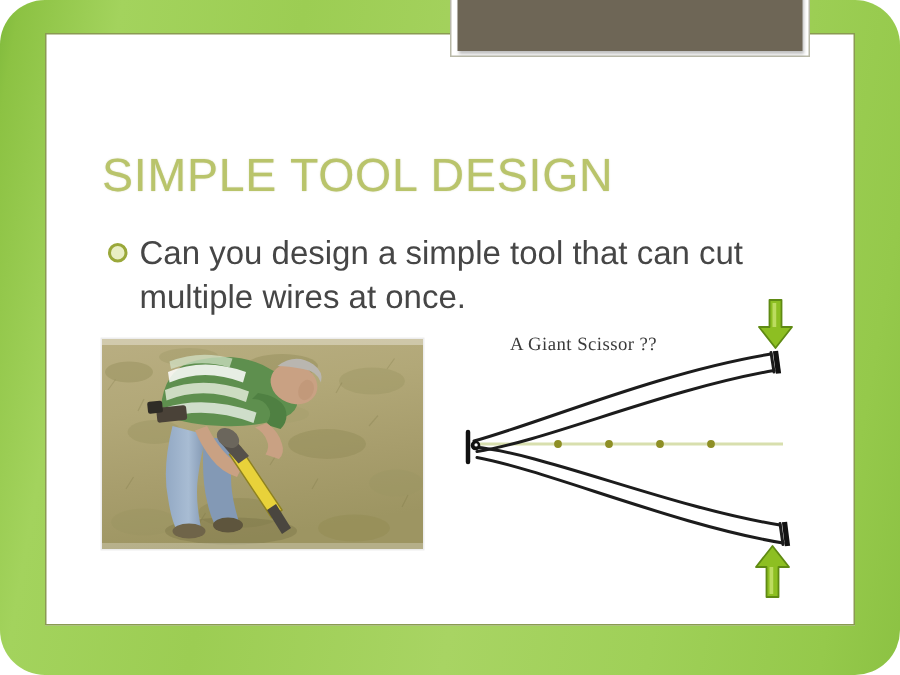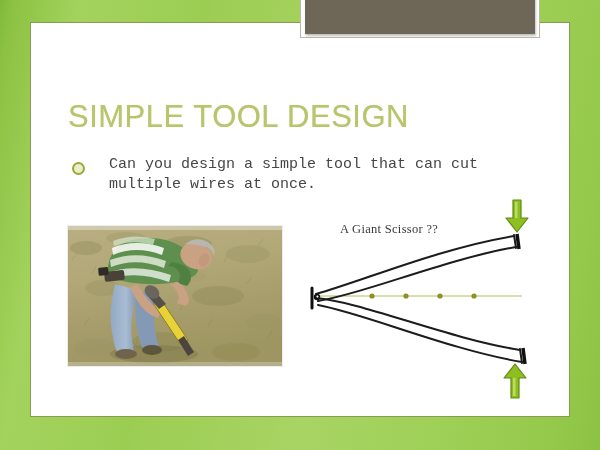--- a/index.html
+++ b/index.html
@@ -18,20 +18,21 @@
     overflow: hidden;
     background: linear-gradient(100deg,
                 #7fb93c 0%,
                 #8cc243 2%,
                 #a3d35d 12%,
                 #9ccd53 30%,
                 #a8d463 55%,
                 #9fd058 75%,
                 #95c94b 92%,
                 #8cc243 100%);
+    border-radius: 30px;
   }
 
   
   #panel {
     position: absolute;
     left: 30px;
     top: 22px;
     width: 540px;
     height: 395px;
     background: #ffffff;
@@ -87,26 +88,25 @@
     width: 9px;
     height: 9px;
     border-radius: 50%;
     border: 2.5px solid #9aa83a;
     background: #e9eec4;
     margin-top: 7px;
     margin-right: 8px;
     flex: none;
   }
   #bullet-text {
-    font-size: 15px;
+    font-size: 22px;
     line-height: 1.3;
     color: #464646;
-    font-family: Liberation Mono, monospace;
+    font-family: Liberation Sans, sans-serif;
     max-width: 410px;
-    margin-left: 16px;
   }
 
   
   #photo {
     position: absolute;
     left: 68px;
     top: 226px;
     width: 214px;
     height: 140px;
     overflow: hidden;

